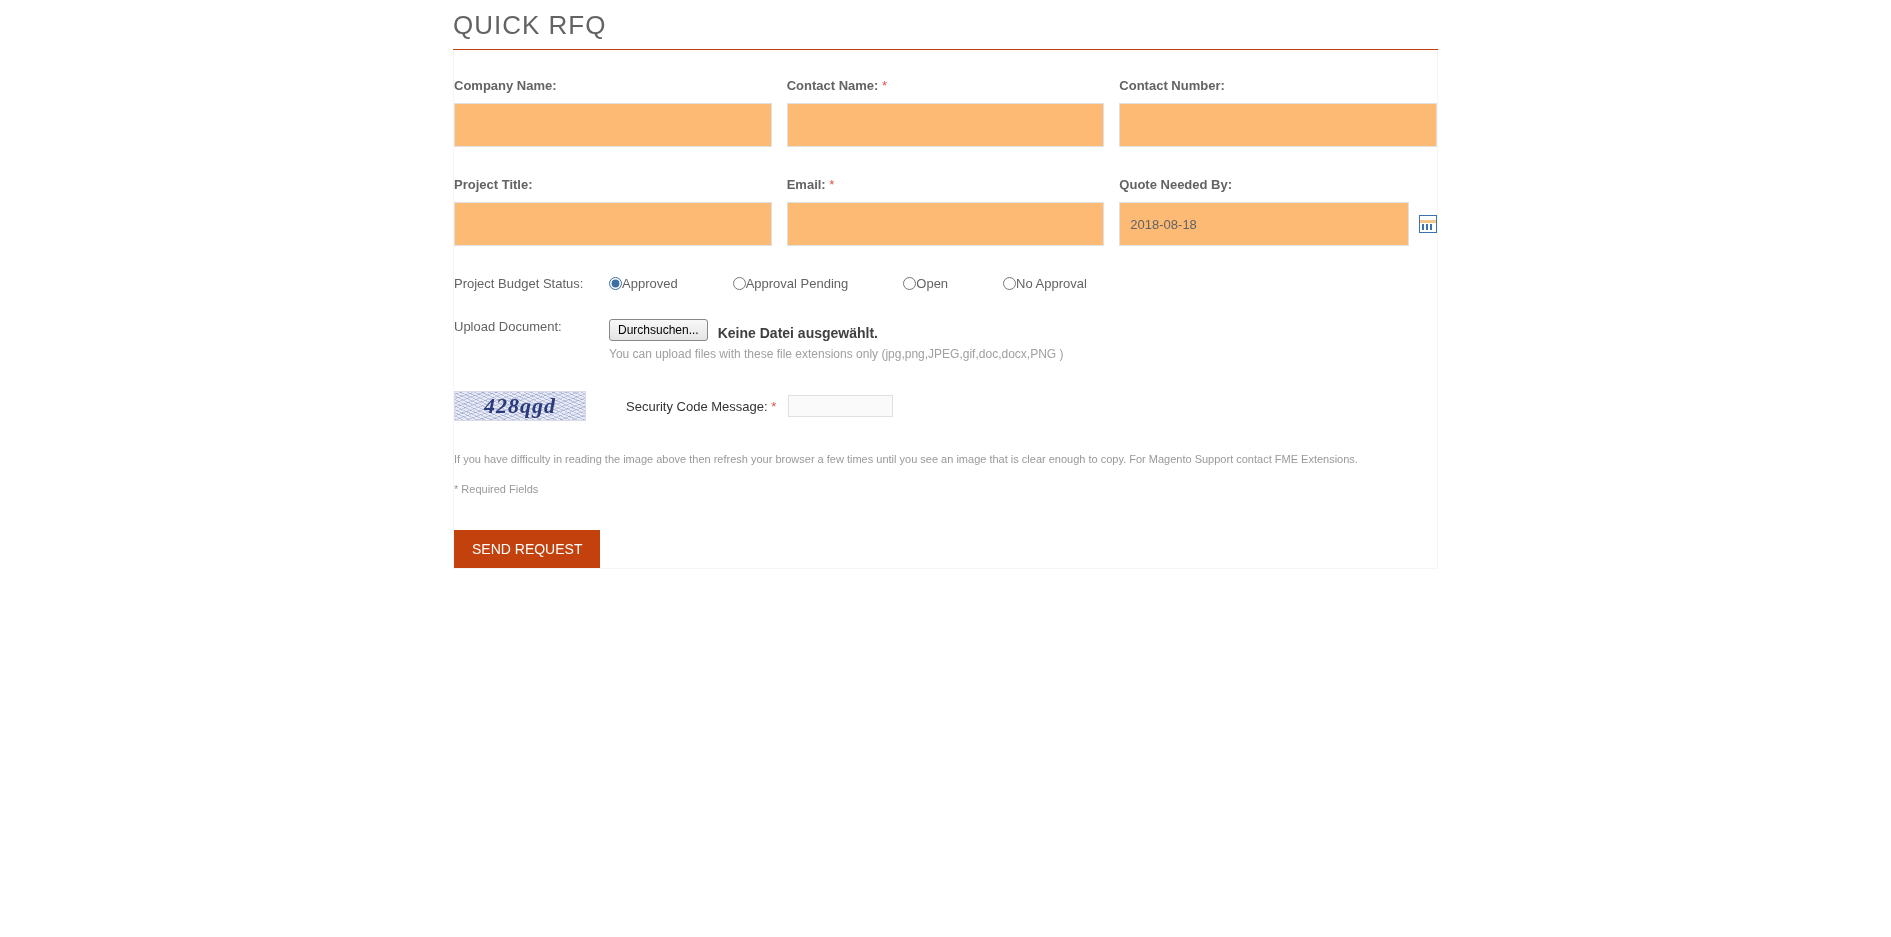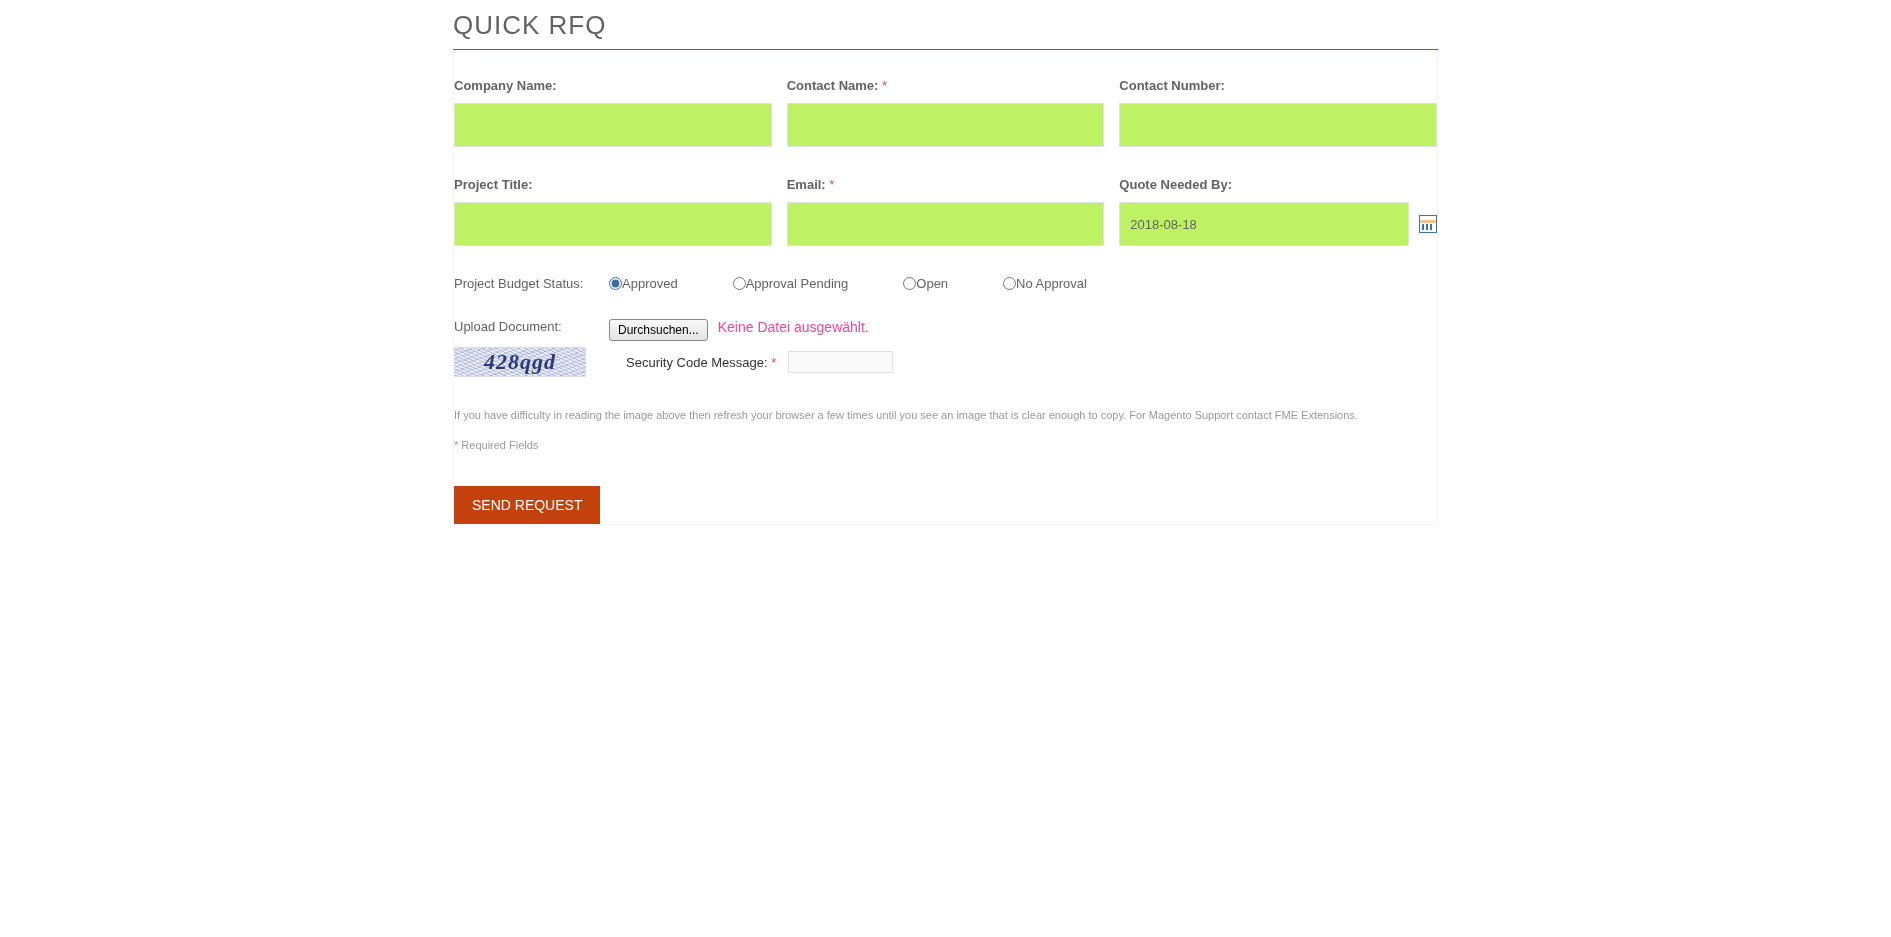--- a/index.html
+++ b/index.html
@@ -43,21 +43,21 @@
   margin-bottom: 10px;
 }
 .req {
   color: #d9534f;
   font-weight: normal;
 }
 .input-text {
   width: 100%;
   height: 44px;
   border: 1px solid #e0e0e0;
-  background: #bef264;
+  background: #fdba74;
   font-size: 13px;
   padding: 0 10px;
   color: #636363;
 }
 .date-row {
   display: flex;
   align-items: center;
   gap: 10px;
 }
 .date-row .input-text { flex: 1; }
@@ -111,34 +111,35 @@
 .radio-opt input[type=radio]{
   accent-color: #3b6ea5;
 }
 .upload-row {
   display: flex;
   align-items: flex-start;
   margin-bottom: 6px;
 }
 .upload-controls{
   display:flex;
-  align-items:flex-start;
+  align-items:flex-end;
   gap:10px;
 }
 .file-btn {
   font-size: 12px;
   padding: 3px 8px;
   border: 1px solid #888;
   background: linear-gradient(#f8f8f8,#e4e4e4);
   border-radius: 3px;
   cursor: pointer;
 }
 .file-status {
   font-size: 14px;
-  color: #ec4899;
+  color: #404040;
+  font-weight: bold;
 }
 .hint {
   font-size: 12px;
   color: #a0a0a0;
   margin-left: 155px;
   margin-bottom: 30px;
 }
 .captcha-row {
   display: flex;
   align-items: center;
@@ -263,20 +264,21 @@
       </div>
     </div>
 
     <div class="upload-row">
       <div class="inline-label">Upload Document:</div>
       <div class="upload-controls">
         <button type="button" class="file-btn">Durchsuchen...</button>
         <span class="file-status">Keine Datei ausgewählt.</span>
       </div>
     </div>
+    <div class="hint">You can upload files with these file extensions only (jpg,png,JPEG,gif,doc,docx,PNG )</div>
 
     <div class="captcha-row">
       <div class="captcha-img"><span>428qgd</span></div>
       <div style="display:flex;align-items:center;gap:12px;">
         <span class="sec-label"><span>Security Code Message:</span> <span class="req">*</span></span>
         <input type="text" class="sec-input" value="" style="">
       </div>
     </div>
 
     <div class="note">If you have difficulty in reading the image above then refresh your browser a few times until you see an image that is clear enough to copy. For Magento Support contact FME Extensions.</div>

